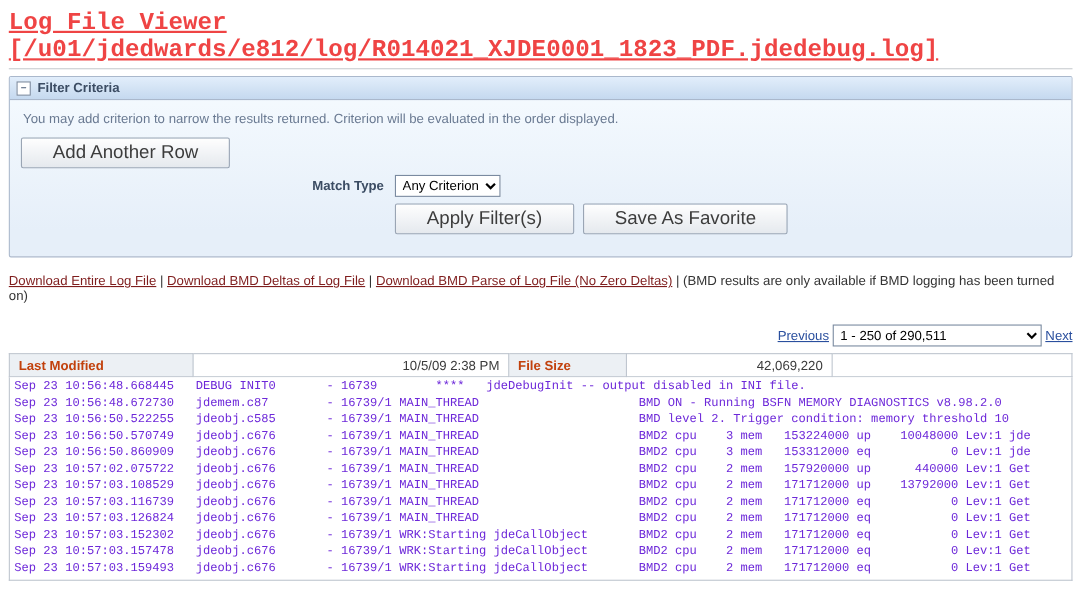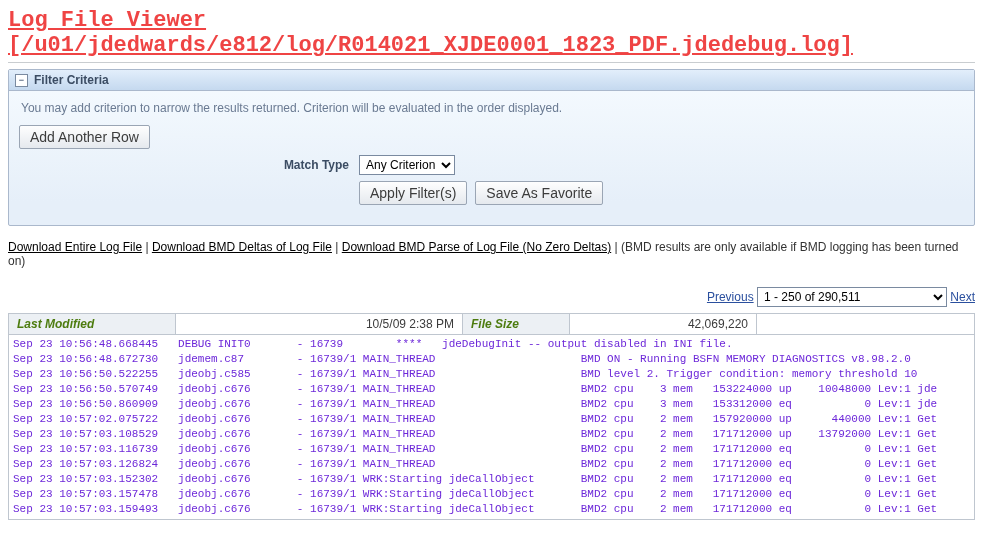--- a/index.html
+++ b/index.html
@@ -40,57 +40,57 @@
   .collapse-box {
     width:11px;height:11px;border:1px solid #7a8aa0;background:#fff;
     display:flex;align-items:center;justify-content:center;font-size:9px;line-height:1;
     color:#5a6b84;
   }
   .filter-body { padding: 6px 10px; color:#5f6e84;}
   .desc { margin: 4px 0 10px 2px; color:#6a7a92; }
   .btn {
     background: linear-gradient(#fefefe,#e5e9ee);
     border:1px solid #9aa5b4;
-    padding:3px 10px;
-    font-size:14px;
+    padding:3px 28px;
+    font-size:17px;
     color:#3c3c3c;
     border-radius:2px;
     cursor:pointer;
   }
   .form-row {
     display:flex; align-items:center; gap:10px;
     margin:6px 0;
   }
   .form-label { width: 330px; text-align:right; color:#3b4c63; font-weight:bold;}
   select {
     font-size:12px; border:1px solid #7a8aa0; padding:1px 2px;
     background:#fff;
   }
   .btn-row { margin-left:340px; display:flex; gap:8px; margin-top:6px;}
   .links-row {
     margin: 14px 0 4px 0;
     font-size:12px;
     color:#4f4f4f;
   }
-  .links-row a { color:#000000; text-decoration:underline; }
+  .links-row a { color:#7f1d1d; text-decoration:underline; }
   .links-row .sep { color:#333; }
   .note { color:#333; }
   .pager {
     text-align:right; margin:19px 0 6px 0; font-size:12px;
   }
   .pager a { color:#2a4f9e; text-decoration:underline; }
   .pager select { min-width:190px;}
   .meta-table {
     border-collapse:collapse; width:100%;
   }
   .meta-table th, .meta-table td {
     border:1px solid #bfc6cf; padding:3px 8px; font-size:12px;
     text-align:left;
   }
-  .meta-table th { background:#ecf0f4; color:#4d7c0f; font-weight:bold;font-style:italic;}
+  .meta-table th { background:#ecf0f4; color:#c2410c; font-weight:bold;}
   .meta-table td.val { color:#3b3b3b;text-align:right; }
   .log-area {
     border:1px solid #bfc6cf; border-top:none;
     font-family: "Courier New", monospace;
     font-size:11px; color:#6d28d9;
     padding:2px 4px; background:#fff;
     white-space:pre;
     overflow:hidden;
     line-height:15px;
   }

